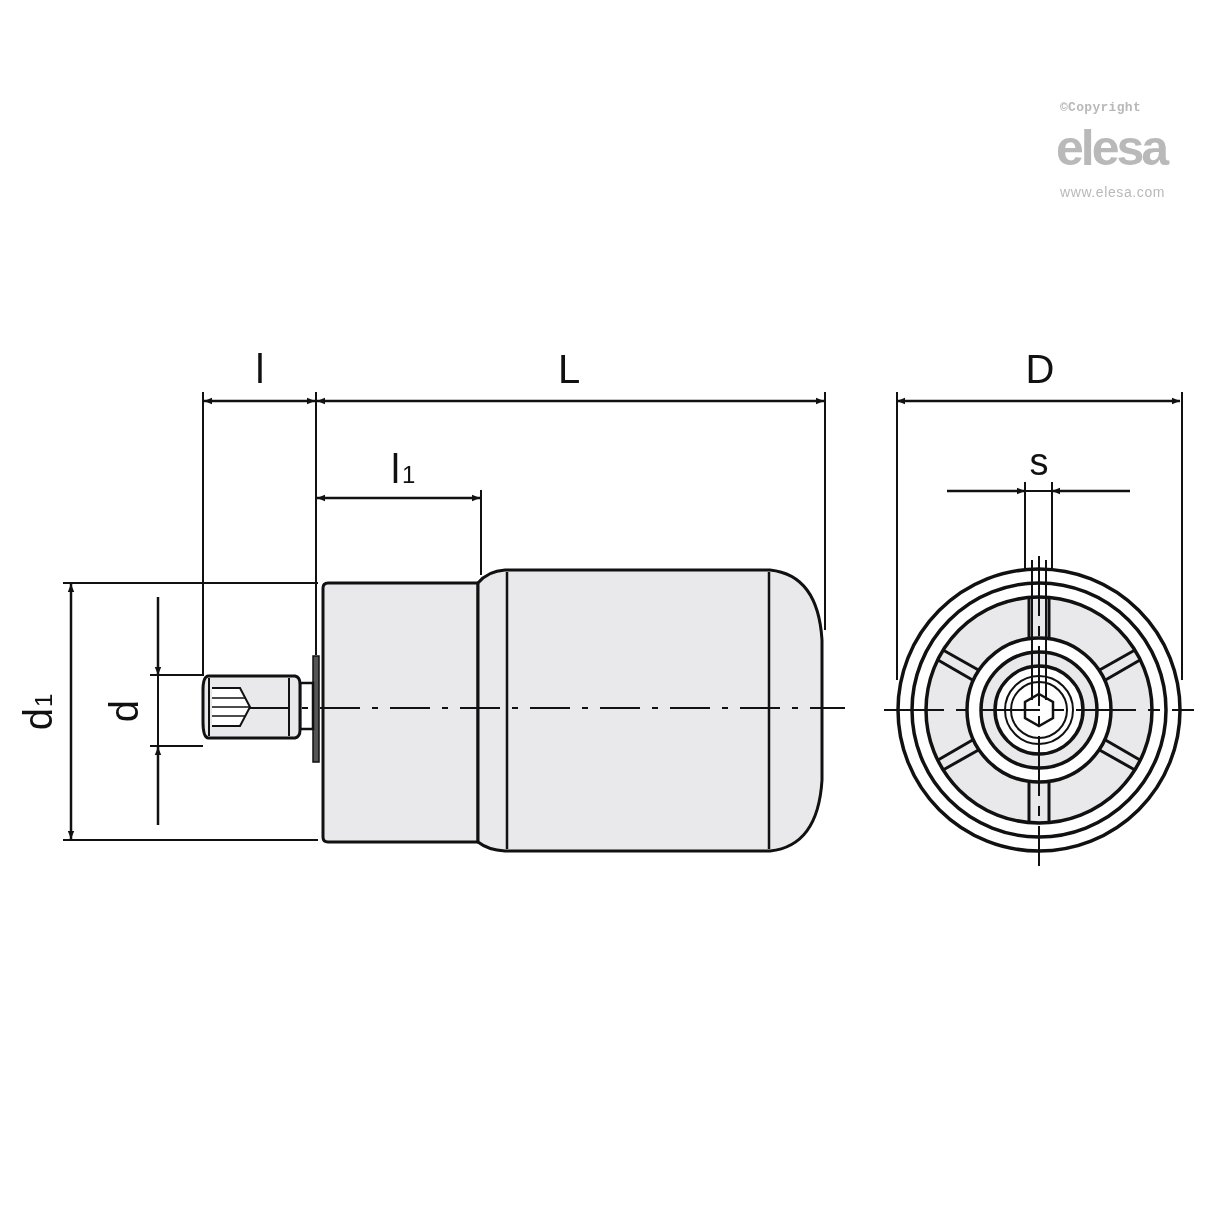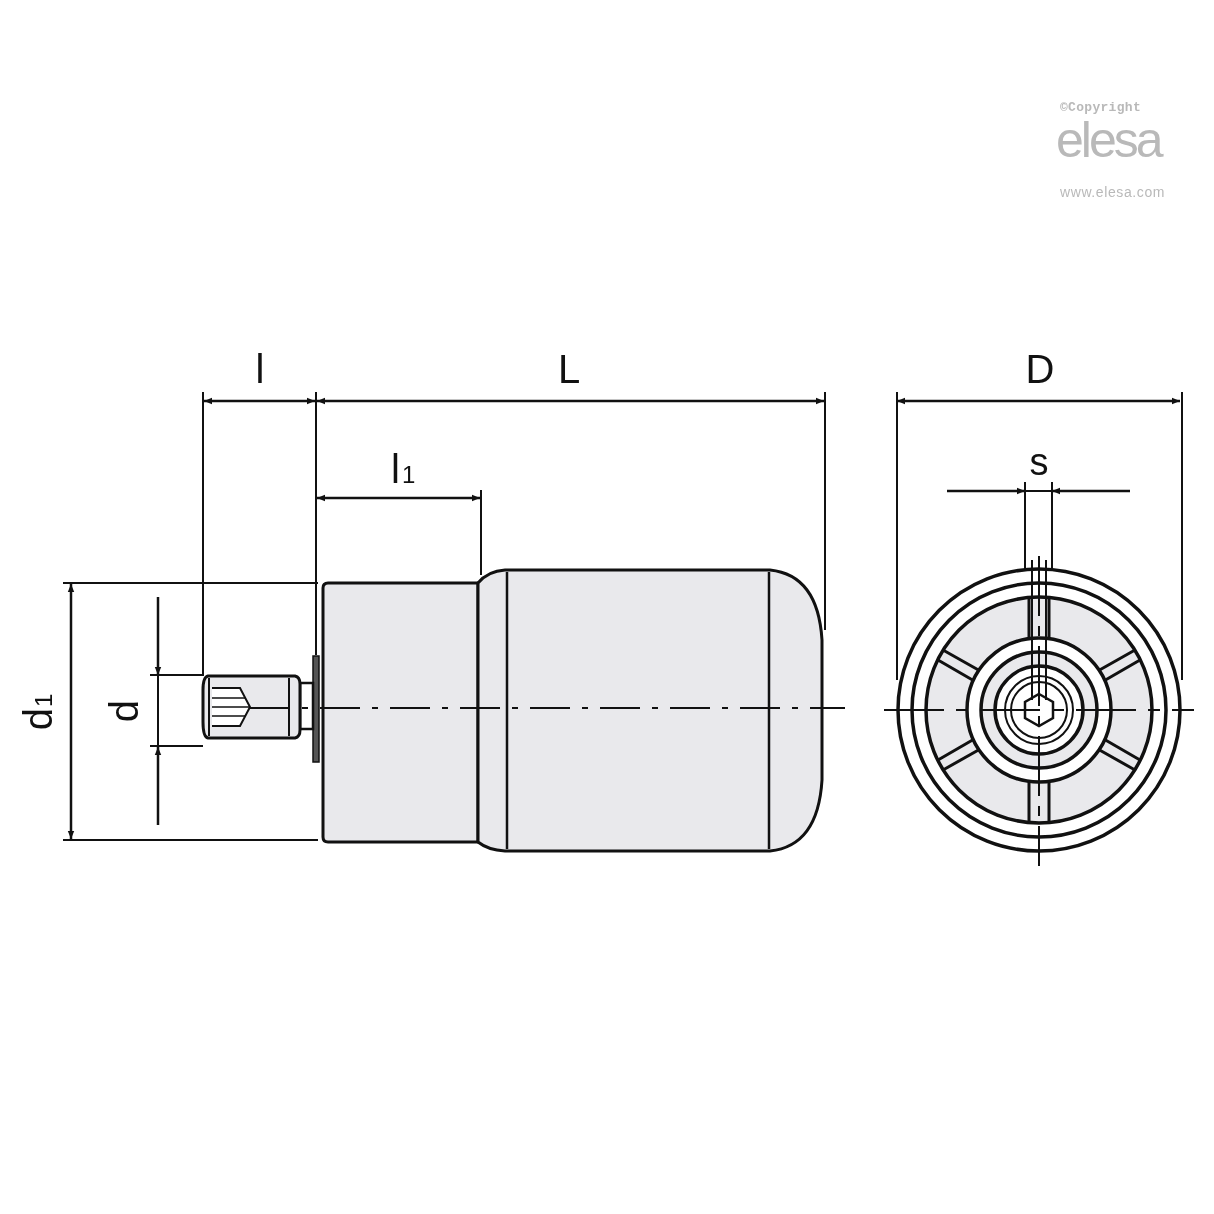--- a/index.html
+++ b/index.html
@@ -1,19 +1,19 @@
 <!DOCTYPE html>
 <html><head>
 <meta charset="utf-8">
 <style>
   html, body { margin: 0; padding: 0; background: #ffffff; }
   body { width: 1214px; height: 1214px; position: relative; overflow: hidden; }
   .watermark { position: absolute; left: 1040px; top: 96px; width: 160px; text-align: left; color: #b9b9b9; }
   .wm-copy { font-family: Liberation Mono, monospace; font-size: 13px; position: absolute; left: 20px; top: 4px; font-weight: bold; letter-spacing: 0.3px; }
-  .wm-brand { font-family: "Liberation Sans", sans-serif; font-size: 50px; font-weight: normal; position: absolute; left: 16px; top: 16px; letter-spacing: -3px; line-height: 56px; }
+  .wm-brand { font-family: "Liberation Sans", sans-serif; font-size: 50px; font-weight: bold; position: absolute; left: 16px; top: 24px; letter-spacing: -3px; line-height: 56px; }
   .wm-url { font-family: "Liberation Sans", sans-serif; font-size: 14px; position: absolute; left: 20px; top: 88px; letter-spacing: 0.6px; text-align: right; }
   svg.drawing { position: absolute; left: 0; top: 0; }
   .label { font-family: "Liberation Sans", sans-serif; fill: #111; }
 </style>
 </head>
 <body>
 
 <div class="watermark">
   <span class="wm-copy">©Copyright</span>
   <span class="wm-brand">elesa</span>

